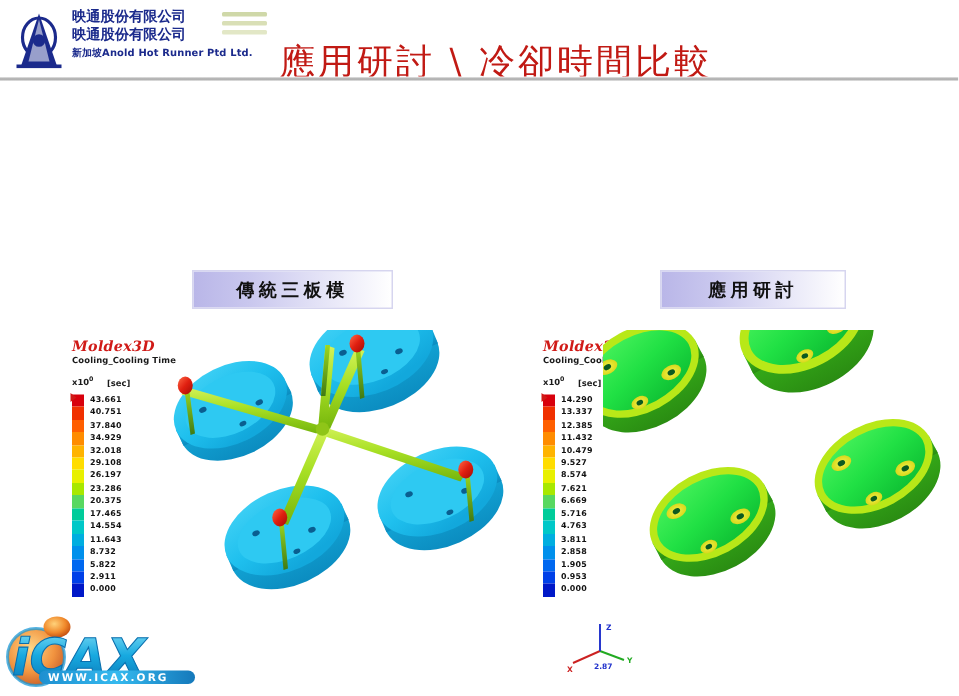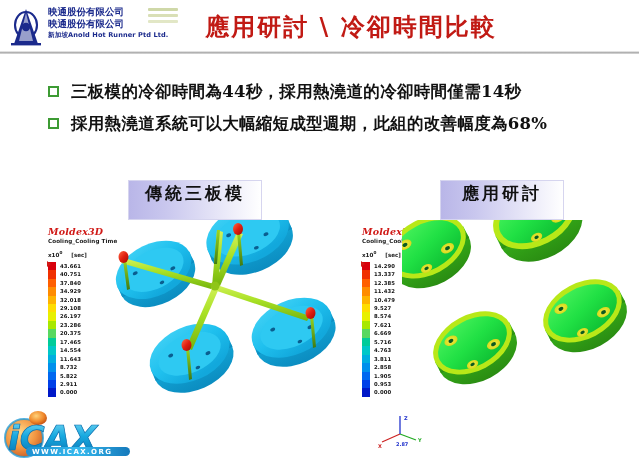--- a/index.html
+++ b/index.html
@@ -22,45 +22,45 @@
   }
   .logo-line.l1{font-size:9.5px;line-height:12px;}
   .logo-line.l2{font-size:9.5px;line-height:12px;}
   .logo-line.l3{font-size:6.6px;line-height:11px;letter-spacing:.1px;}
   #logo-bars{position:absolute;left:142px;top:4px;width:30px;height:22px;}
   .logo-bar{height:3px;background:#cfd8a8;margin-bottom:3px;border-radius:1px;}
   .logo-bar.b2{background:#d9dfb6;}
   .logo-bar.b3{background:#e2e7c6;}
 
   #slide-title{
-    position:absolute;left:186px;top:10px;width:330px;height:34px;
-    color:#c11a14;font-size:24px;font-weight:bold;
+    position:absolute;left:186px;top:24px;width:330px;height:34px;
+    color:#c11a14;font-size:24px;font-weight:normal;
     font-family:"DejaVu Serif","Liberation Serif",serif;
-    letter-spacing:2px;white-space:nowrap;line-height:34px;text-align:center;
+    letter-spacing:2px;white-space:nowrap;line-height:34px;
   }
   #header-rule{position:absolute;left:0;top:51px;width:639px;height:3px;
     background:linear-gradient(to bottom,#ffffff 0,#bfbfbf 35%,#a8a8a8 60%,#e8e8e8 100%);}
 
   
   #bullets{position:absolute;left:48px;top:80px;width:575px;}
   .bullet-row{display:flex;align-items:flex-start;margin-bottom:9px;}
   .bullet-mark{
     width:11px;height:11px;flex:0 0 11px;margin-top:6px;margin-right:12px;
     border:2px solid #3d9b34;background:#ffffff;box-sizing:border-box;
   }
   .bullet-text{
     color:#111111;font-size:16.5px;font-weight:bold;line-height:23px;
     font-family:"DejaVu Serif","Liberation Serif",serif;
     letter-spacing:.3px;white-space:nowrap;
   }
 
   
   .panel-caption{
-    position:absolute;height:40px;line-height:25px;text-align:center;
-    color:#111111;font-size:17px;font-weight:bold;letter-spacing:3px;
+    position:absolute;height:26px;line-height:25px;text-align:center;
+    color:#111111;font-size:12px;font-weight:bold;letter-spacing:3px;
     font-family:"DejaVu Serif","Liberation Serif",serif;
     background:linear-gradient(to right,#b9b6e8 0%,#c9c7ee 28%,#ffffff 100%);
     border:1px solid #d6d5ef;box-sizing:border-box;
   }
   #caption-left{left:128px;top:180px;width:134px;}
   #caption-right{left:440px;top:180px;width:124px;}
 
   
   .cae-panel{position:absolute;}
   #panel-left{left:48px;top:226px;width:300px;height:190px;}
@@ -131,30 +131,20 @@
         <div class="logo-bar b1"></div>
         <div class="logo-bar b2"></div>
         <div class="logo-bar b3"></div>
       </div>
     </div>
 
     <div id="slide-title">應用研討 \ 冷卻時間比較</div>
     <div id="header-rule"></div>
   </div>
 
-  <div id="bullets">
-    <div class="bullet-row">
-      <div class="bullet-mark"></div>
-      <div class="bullet-text">三板模的冷卻時間為44秒，採用熱澆道的冷卻時間僅需14秒</div>
-    </div>
-    <div class="bullet-row">
-      <div class="bullet-mark"></div>
-      <div class="bullet-text">採用熱澆道系統可以大幅縮短成型週期，此組的改善幅度為68%</div>
-    </div>
-  </div>
 
   <div class="panel-caption" id="caption-left">傳統三板模</div>
   <div class="panel-caption" id="caption-right">應用研討</div>
 
   <div class="cae-panel" id="panel-left">
 
     <div class="moldex-title">Moldex3D</div>
     <div class="moldex-sub">Cooling_Cooling Time</div>
     <div class="moldex-unit">
       <span>x10</span><span class="sup">0</span><span class="unit">[sec]</span>

